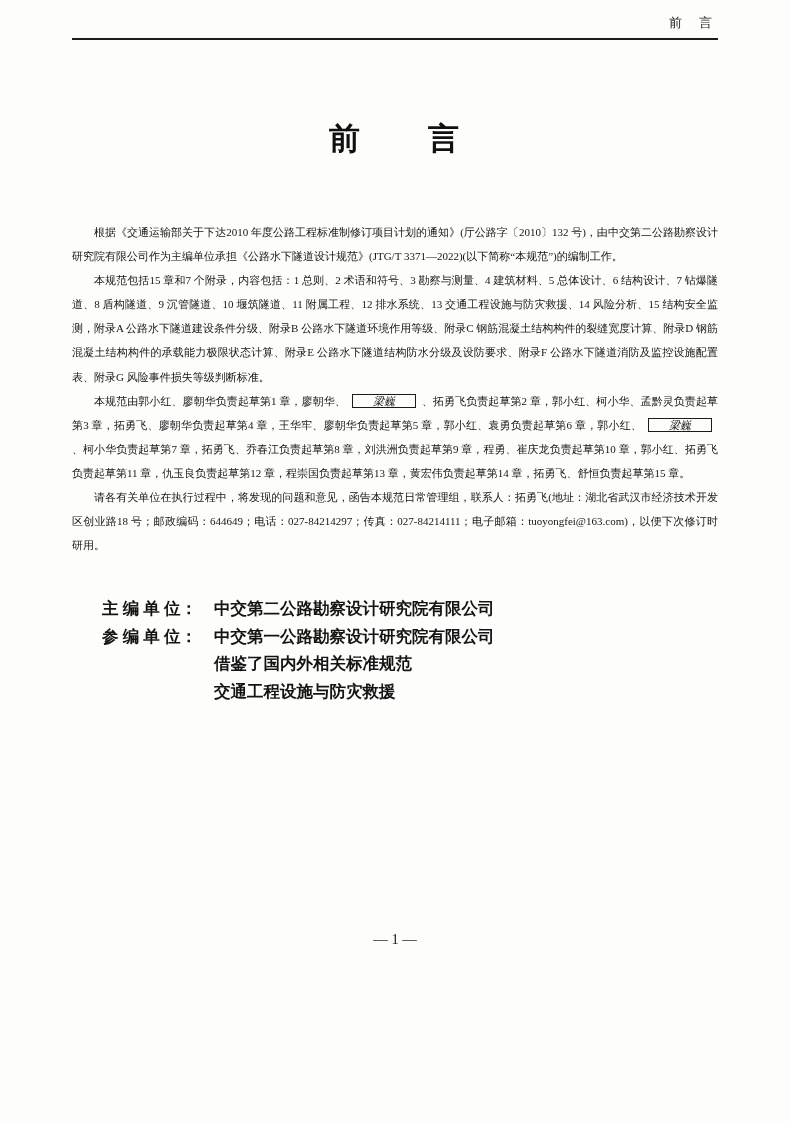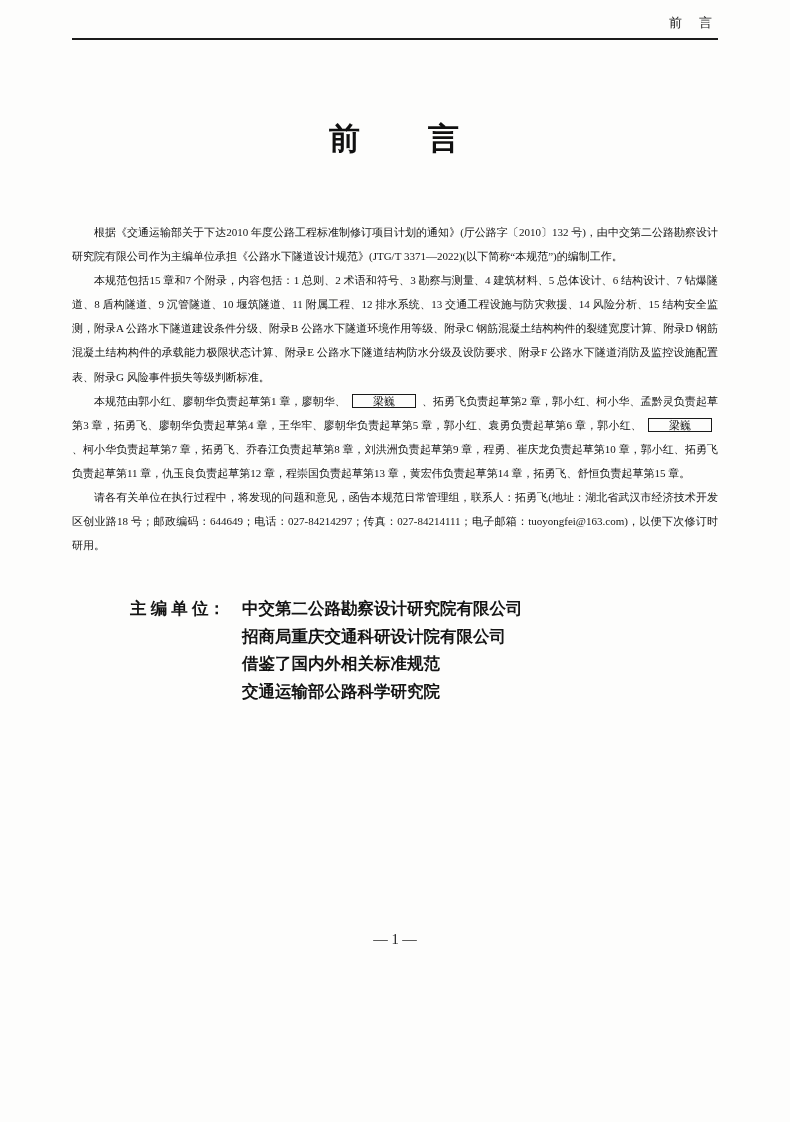--- a/index.html
+++ b/index.html
@@ -38,29 +38,30 @@
   }
   .body-text { font-size: 11px; line-height: 24.1px; text-align: justify; }
   .para { margin: 0; text-indent: 2em; }
   .boxed-name {
     border: 1.2px solid #1a1a1a;
     padding: 0 20px;
     margin: 0 6px;
     display: inline-block;
     line-height: 1.15;
     text-indent: 0;
+    font-style: italic;
   }
   .credits {
     margin-top: 38px;
     padding-left: 30px;
     font-weight: bold;
     font-size: 16.5px;
     line-height: 27.5px;
   }
-  .credit-row { white-space: nowrap; margin-left: 28px; }
+  .credit-row { white-space: nowrap; }
   .credit-label {
     display: inline-block;
     width: 112px;
     white-space: nowrap;
   }
   .page-footer {
     position: absolute;
     left: 0; bottom: 12px;
     width: 100%;
     text-align: center;
@@ -83,27 +84,27 @@
     <p class="para">本规范包括15 章和7 个附录，内容包括：1 总则、2 术语和符号、3 勘察与测量、4 建筑材料、5 总体设计、6 结构设计、7 钻爆隧道、8 盾构隧道、9 沉管隧道、10 堰筑隧道、11 附属工程、12 排水系统、13 交通工程设施与防灾救援、14 风险分析、15 结构安全监测，附录A 公路水下隧道建设条件分级、附录B 公路水下隧道环境作用等级、附录C 钢筋混凝土结构构件的裂缝宽度计算、附录D 钢筋混凝土结构构件的承载能力极限状态计算、附录E 公路水下隧道结构防水分级及设防要求、附录F 公路水下隧道消防及监控设施配置表、附录G 风险事件损失等级判断标准。</p>
     <p class="para"><span>本规范由郭小红、廖朝华负责起草第1 章，廖朝华、</span><span class="boxed-name">梁巍</span><span>、拓勇飞负责起草第2 章，郭小红、柯小华、孟黔灵负责起草第3 章，拓勇飞、廖朝华负责起草第4 章，王华牢、廖朝华负责起草第5 章，郭小红、袁勇负责起草第6 章，郭小红、</span><span class="boxed-name">梁巍</span><span>、柯小华负责起草第7 章，拓勇飞、乔春江负责起草第8 章，刘洪洲负责起草第9 章，程勇、崔庆龙负责起草第10 章，郭小红、拓勇飞负责起草第11 章，仇玉良负责起草第12 章，程崇国负责起草第13 章，黄宏伟负责起草第14 章，拓勇飞、舒恒负责起草第15 章。</span></p>
     <p class="para">请各有关单位在执行过程中，将发现的问题和意见，函告本规范日常管理组，联系人：拓勇飞(地址：湖北省武汉市经济技术开发区创业路18 号；邮政编码：644649；电话：027-84214297；传真：027-84214111；电子邮箱：tuoyongfei@163.com)，以便下次修订时研用。</p>
   </div>
 
   <div class="credits">
     <div class="credit-row">
       <span class="credit-label">主 编 单 位：</span><span>中交第二公路勘察设计研究院有限公司</span>
     </div>
     <div class="credit-row">
-      <span class="credit-label"></span><span>招商局重庆交通科研设计院有限公司</span>
+      <span class="credit-label">参 编 单 位：</span><span>中交第一公路勘察设计研究院有限公司</span>
     </div>
     <div class="credit-row">
       <span class="credit-label"></span><span>借鉴了国内外相关标准规范</span>
     </div>
     <div class="credit-row">
-      <span class="credit-label"></span><span>交通运输部公路科学研究院</span>
+      <span class="credit-label"></span><span>交通工程设施与防灾救援</span>
     </div>
   </div>
 
   <div class="page-footer">
     <span>— 1 —</span>
   </div>
 
 </div>
 
 </body></html>

